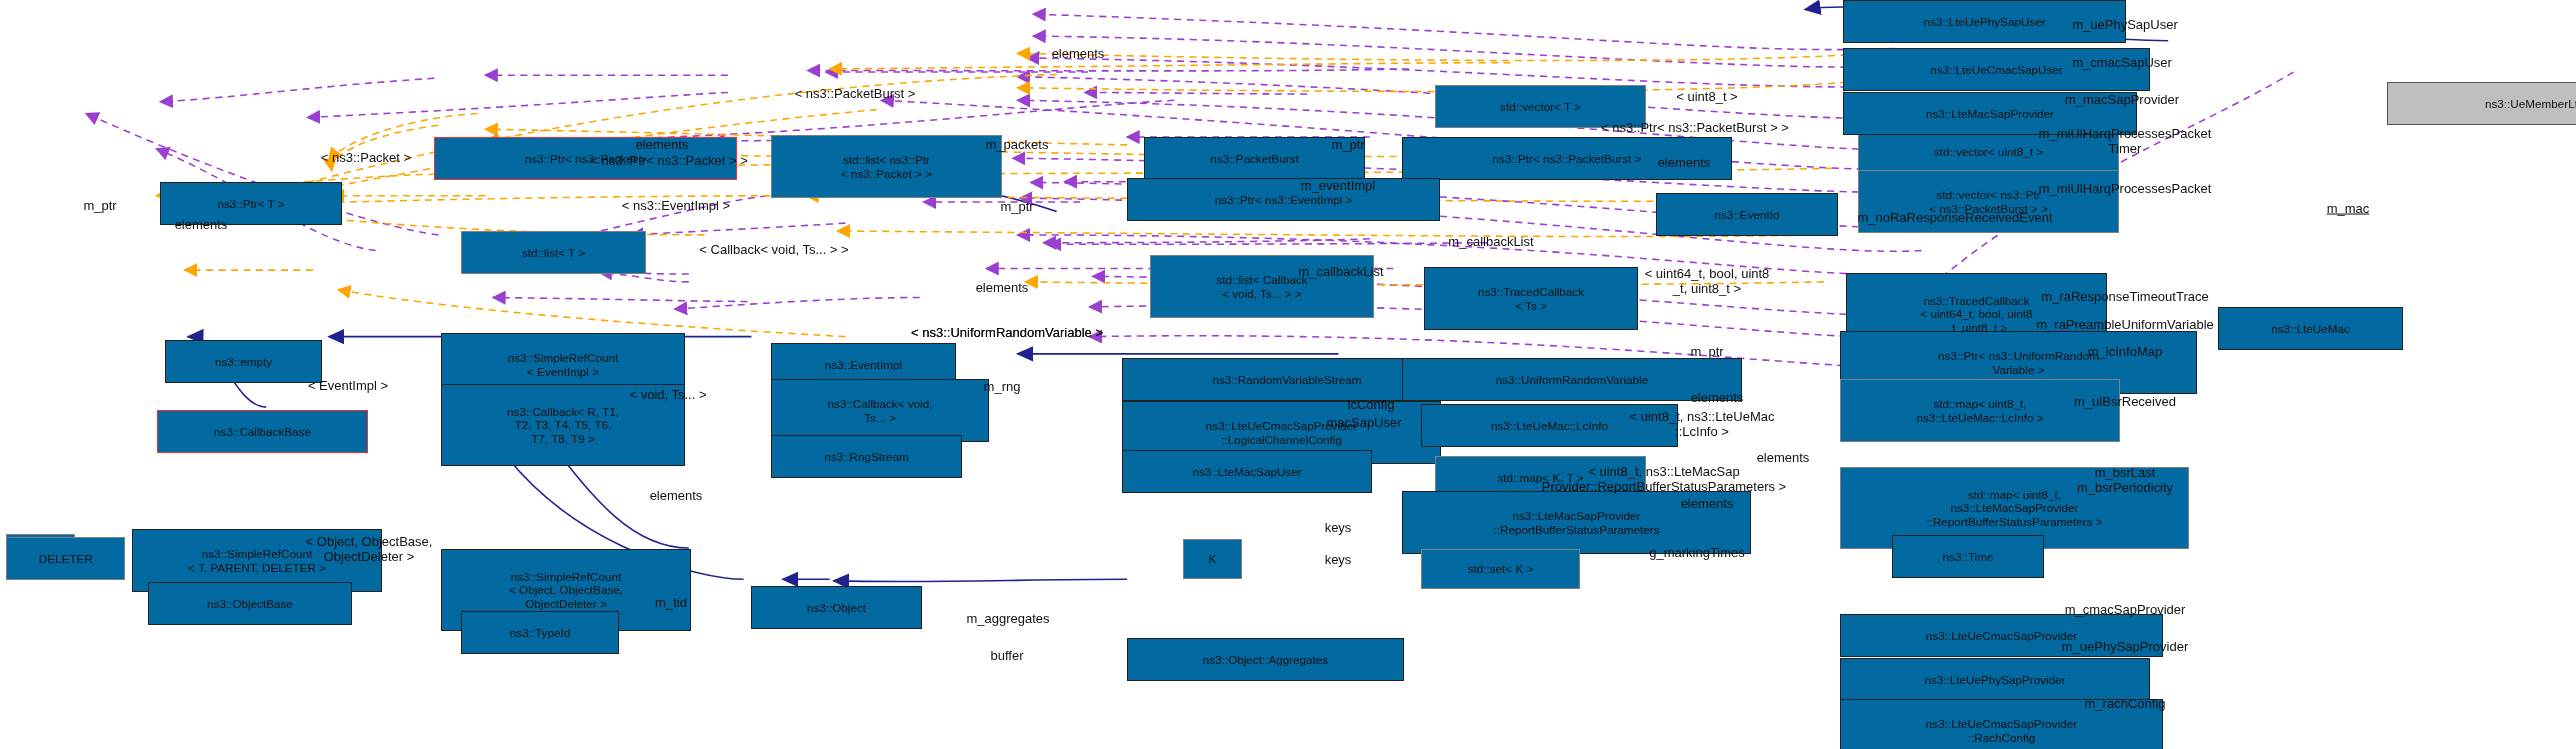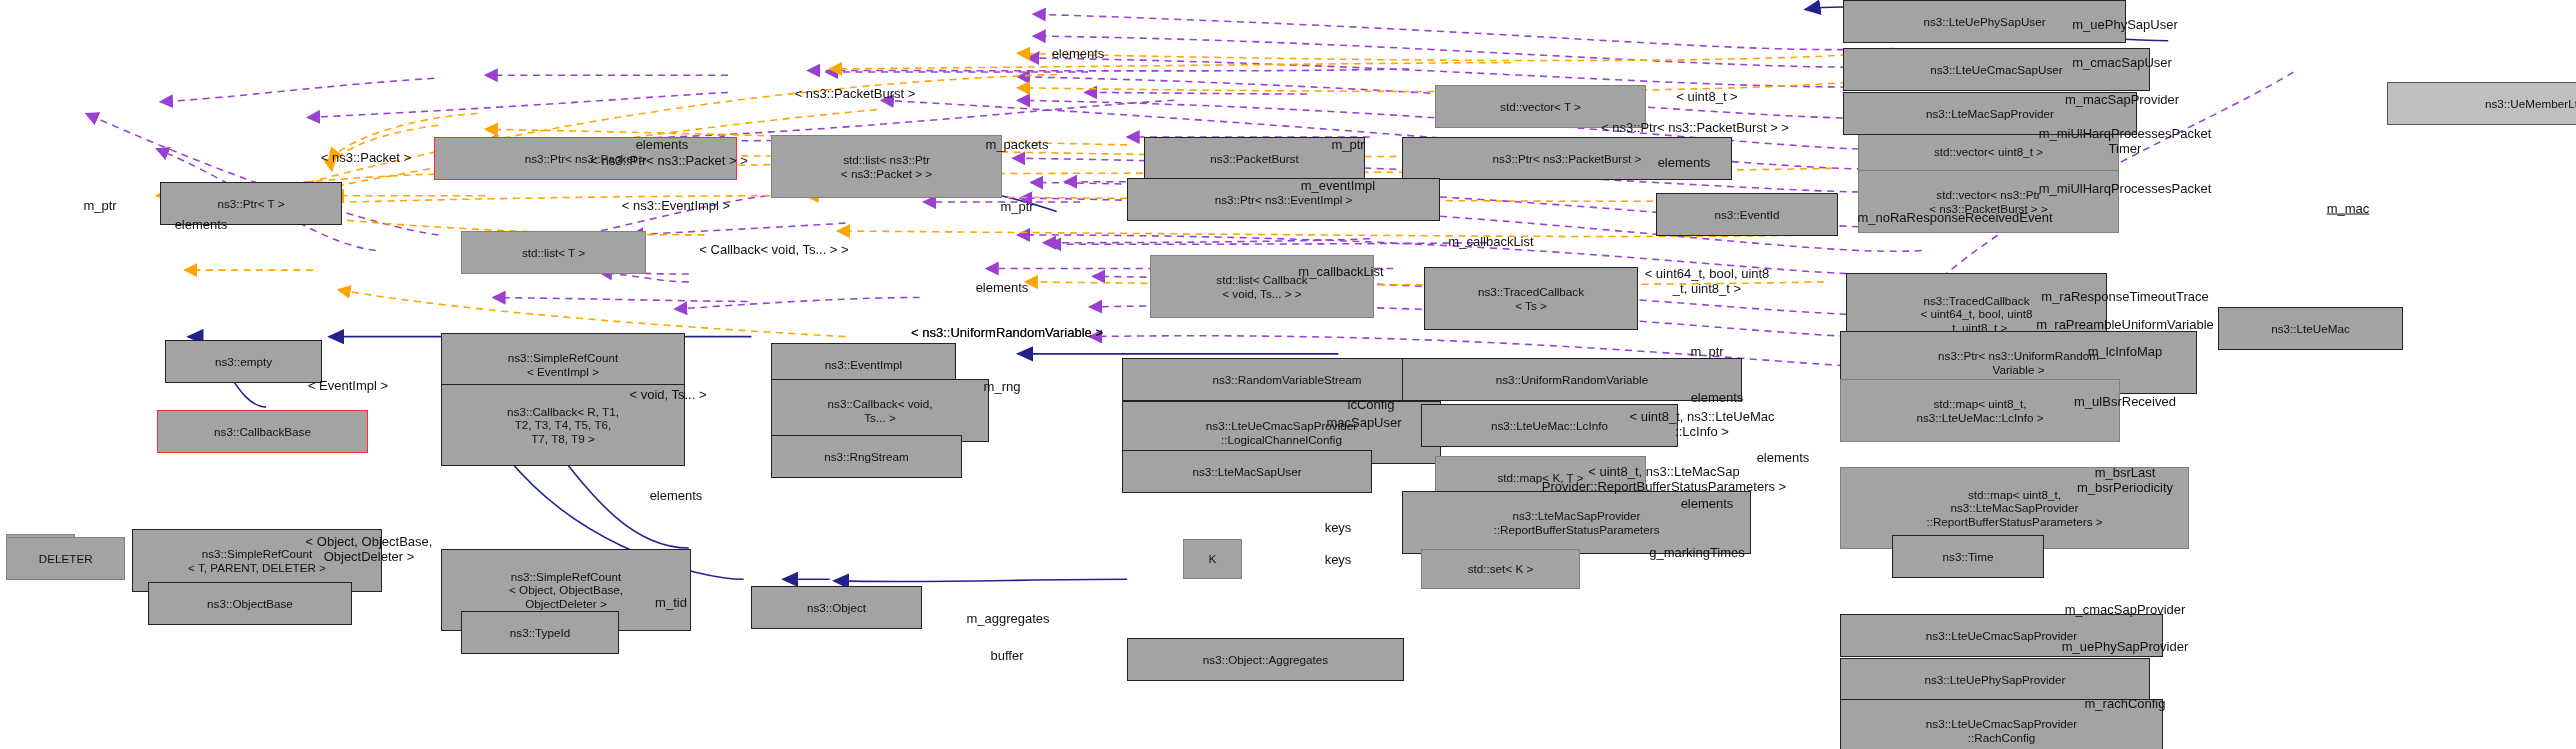--- a/index.html
+++ b/index.html
@@ -1,21 +1,21 @@
 <!DOCTYPE html>
 <html style="font-size:12.5px"><head>
 <meta charset="utf-8">
 <style>
   html,body{margin:0;padding:0;background:#ffffff;}
   #canvas{position:relative;width:2576px;height:750px;background:#fff;
           font-family:"Liberation Sans","DejaVu Sans",sans-serif;overflow:hidden;}
   #edges{position:absolute;left:0;top:0;width:2576px;height:750px;}
   .node{position:absolute;box-sizing:border-box;display:flex;align-items:center;
         justify-content:center;text-align:center;line-height:1.12;
-        font-size:11.7px;color:#111;background:#a3a3a3;border:0.8px solid #808080;
+        font-size:11.7px;color:#111;background:#0369a1;border:0.8px solid #808080;
         white-space:pre;padding:1.6px 4.7px;z-index:5;}
   .node.solid{border:1.3px solid #222;}
   .node.red{border:1.4px solid #ff2a2a;}
   .node.cur{border:1.3px solid #555;background:#bfbfbf;}
   .elabel{position:absolute;font-size:13px;color:#111;white-space:pre;
           text-align:center;line-height:1.15;z-index:6;transform:translate(-50%,-50%);}
 </style>
 </head>
 <body>
 

